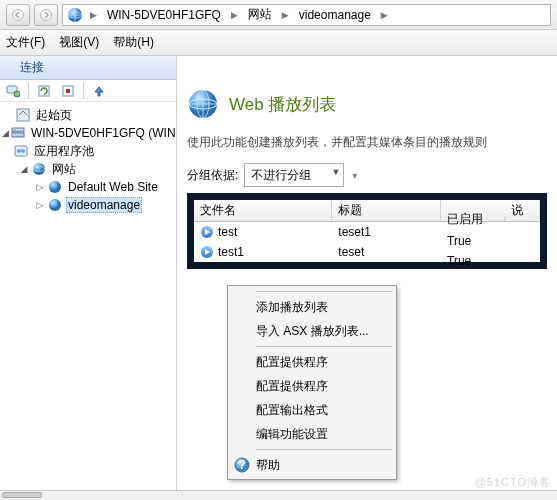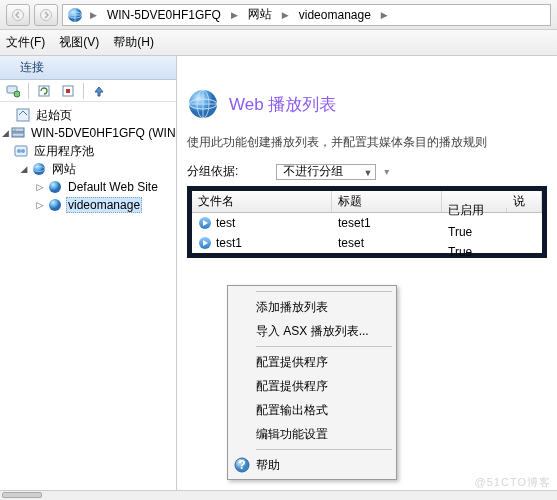--- a/index.html
+++ b/index.html
@@ -20,26 +20,26 @@
 .tree-tb-btn { width: 18px; height: 18px; display: flex; align-items: center; justify-content: center; cursor: pointer; color: #5a7bb0; }
 .tree-tb-sep { width: 1px; height: 16px; background: #ccc; }
 .tree { padding: 4px 0; }
 .tree-row { display: flex; align-items: center; height: 18px; cursor: pointer; white-space: nowrap; }
 .twisty { width: 12px; height: 12px; display: flex; align-items: center; justify-content: center; font-size: 9px; color: #595959; }
 .node-icon { width: 16px; height: 16px; margin: 0 3px 0 1px; flex-shrink: 0; }
 .tree-label { padding: 1px 2px; }
 .tree-label.sel { background: #cde6ff; border: 1px dotted #7da2ce; padding: 0 1px; }
 .main-pane { flex: 1; background: #fff; padding: 8px 10px; position: relative; overflow: hidden; }
 .page-title-row { display: flex; align-items: center; gap: 10px; margin-bottom: 14px; }
-.page-title { font-size: 17px; color: #8b5cf6; }
+.page-title { font-size: 17px; color: #4d7c0f; }
 .page-desc { color: #444; margin-bottom: 12px; }
 .group-row { display: flex; align-items: center; gap: 6px; margin-bottom: 6px; }
-.grp-combo { border: 1px solid #aaa; background: #fff; height: 16px; display: inline-flex; align-items: center; padding: 0 18px 0 6px; position: relative; min-width: 100px; cursor: pointer; margin-left: 32px; }
+.grp-combo { border: 1px solid #aaa; background: #fff; height: 24px; display: inline-flex; align-items: center; padding: 0 18px 0 6px; position: relative; min-width: 100px; cursor: pointer; }
 .grp-combo .dd { position: absolute; right: 3px; top: 3px; font-size: 9px; color: #555; }
-.grid { border: 5px solid #0f172a; }
+.grid { border: 7px solid #0f172a; }
 .grid-hdr { display: flex; background: linear-gradient(#fdfdfd,#ececec); border-bottom: 1px solid #c0c0c0; height: 22px; }
 .grid-hdr .col { border-right: 1px solid #d5d5d5; display: flex; align-items: center; padding: 0 6px; }
 .grid-body .row { display: flex; height: 20px; align-items: center; }
 .grid-body .cell { padding: 0 6px; display: flex; align-items: center; gap: 4px; }
 .c1 { width: 140px; } .c2 { width: 110px; } .c3 { width: 65px; margin-top: 17px; } .c4 { width: 35px; }
 .playlist-ico { width: 14px; height: 14px; }
 .ctx-menu { position: absolute; left: 50px; top: 205px; width: 170px; background: #f4f4f4; border: 1px solid #9a9a9a; box-shadow: 2px 2px 4px rgba(0,0,0,0.25); padding: 2px; }
 .ctx-item { height: 24px; display: flex; align-items: center; padding: 0 8px 0 26px; cursor: pointer; position: relative; }
 .ctx-sep { height: 1px; background: #c5c5c5; margin: 3px 2px 3px 26px; }
 .ctx-icon { position: absolute; left: 4px; top: 4px; width: 16px; height: 16px; }

